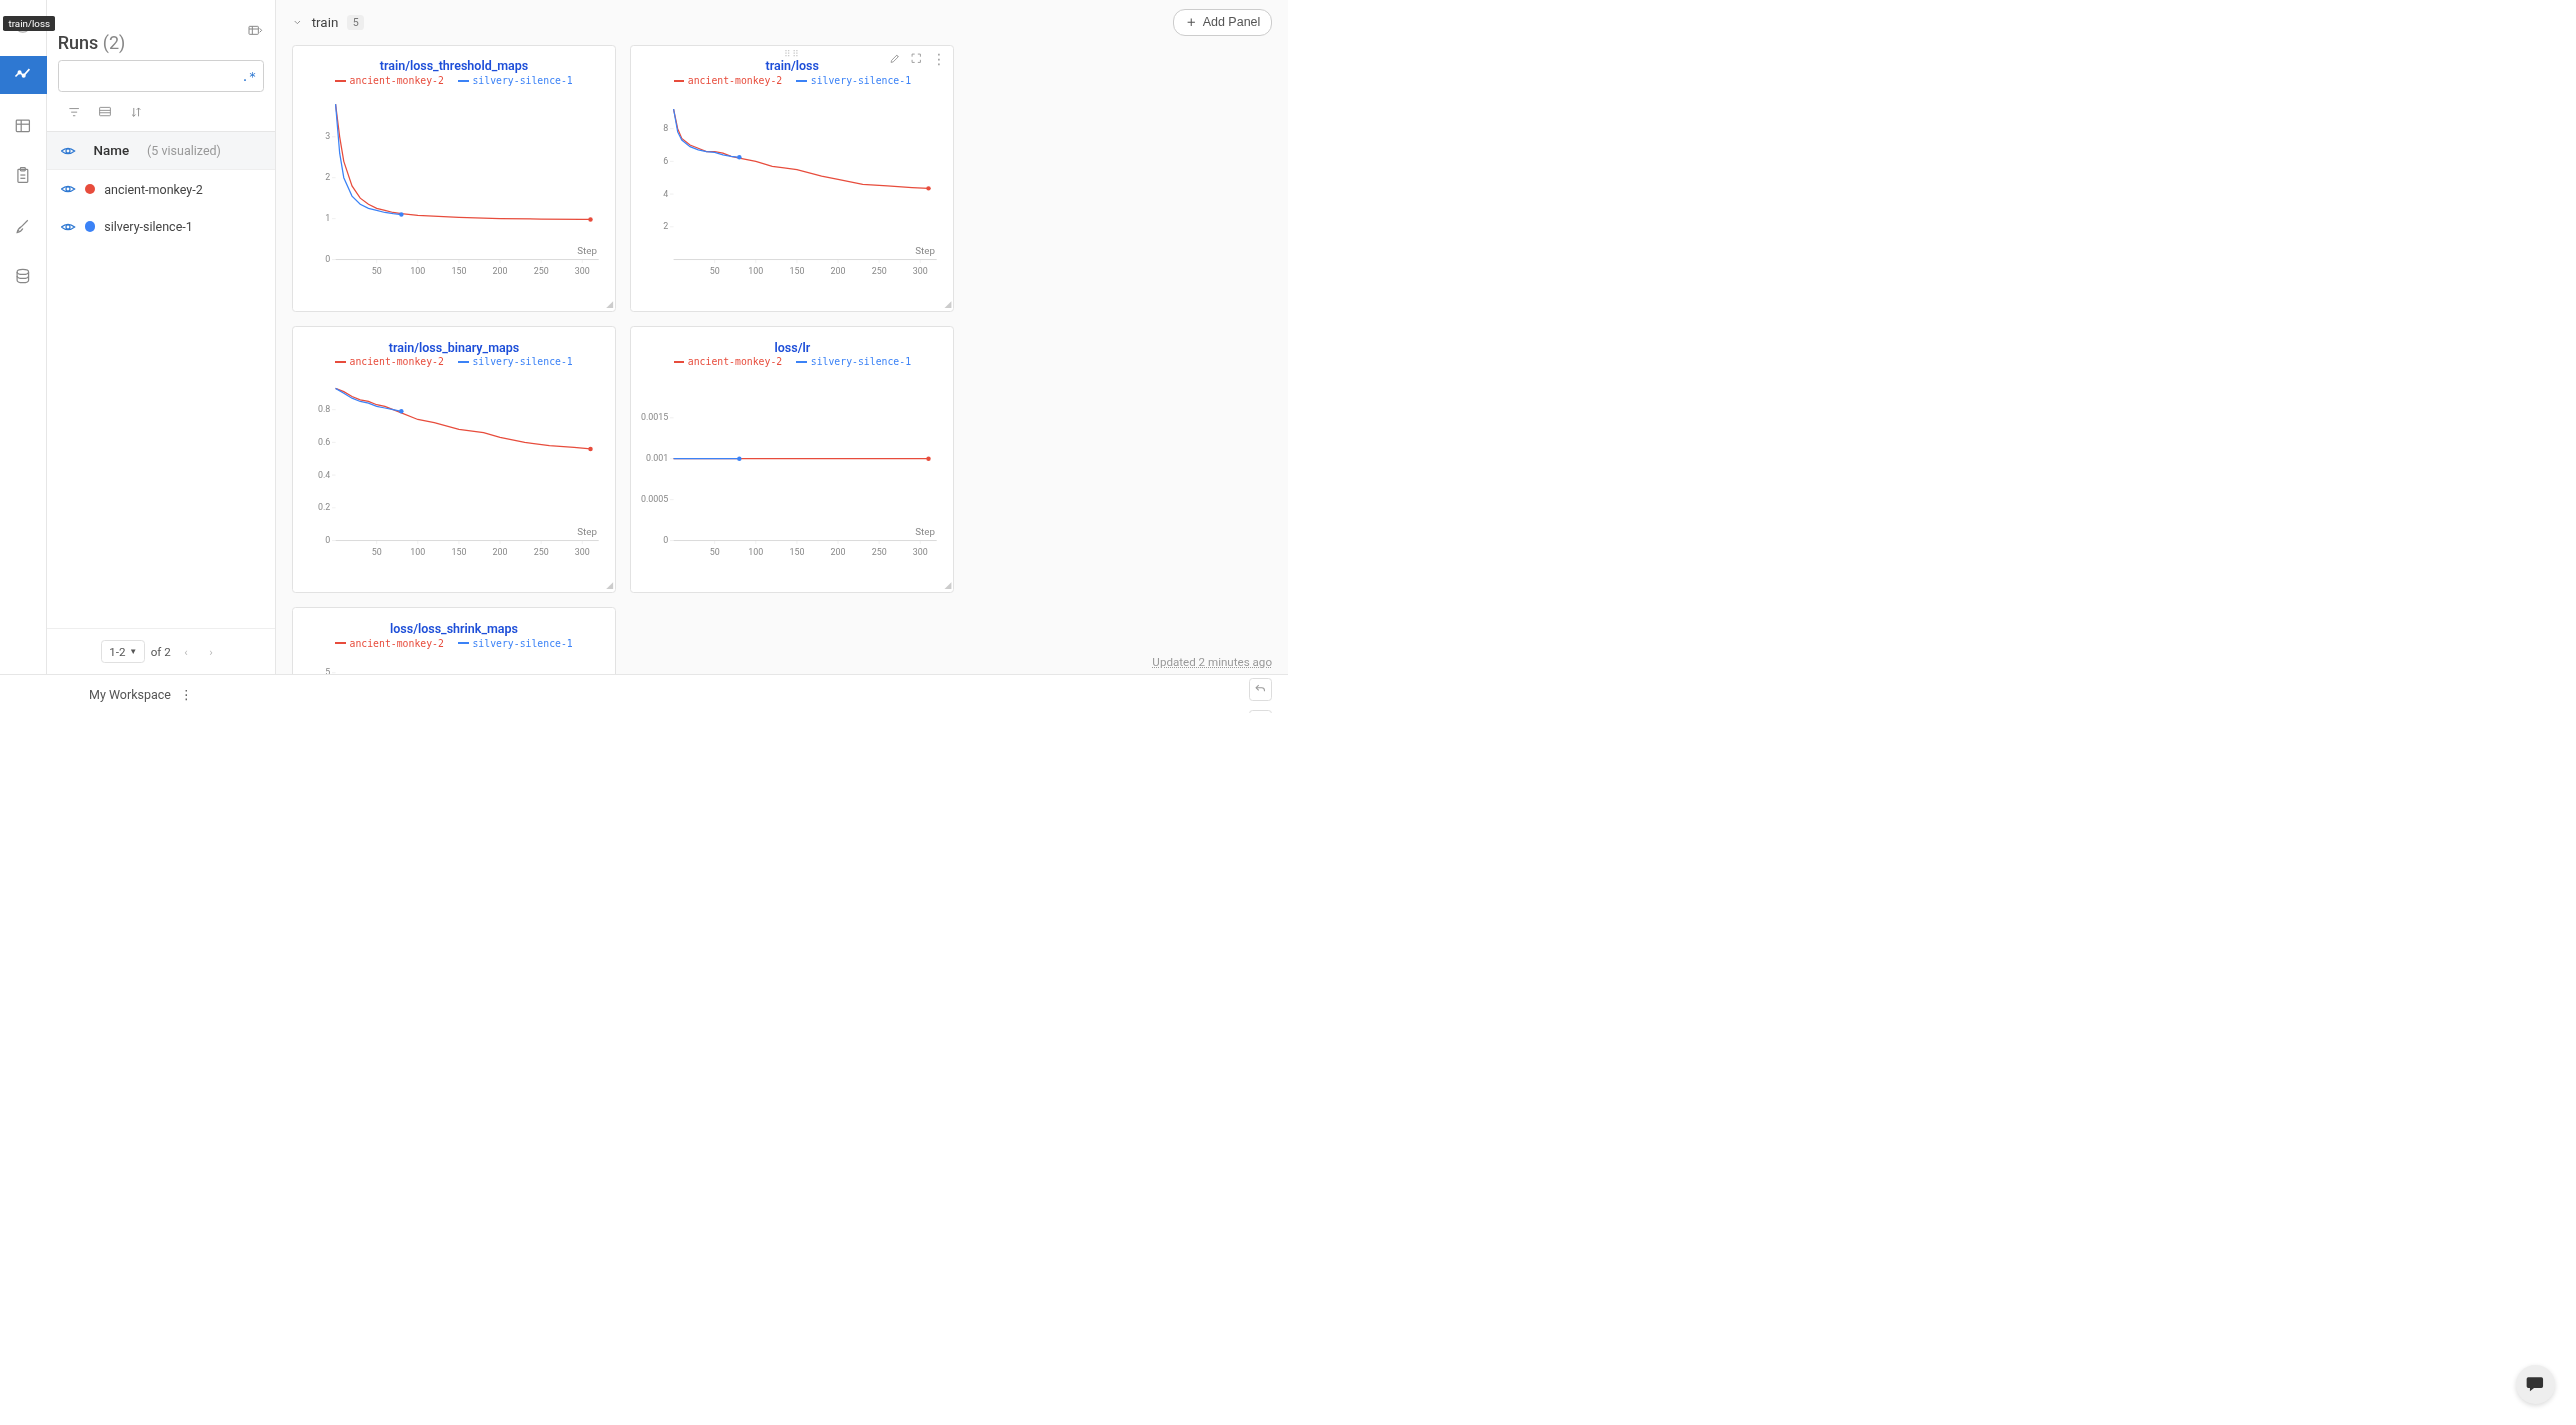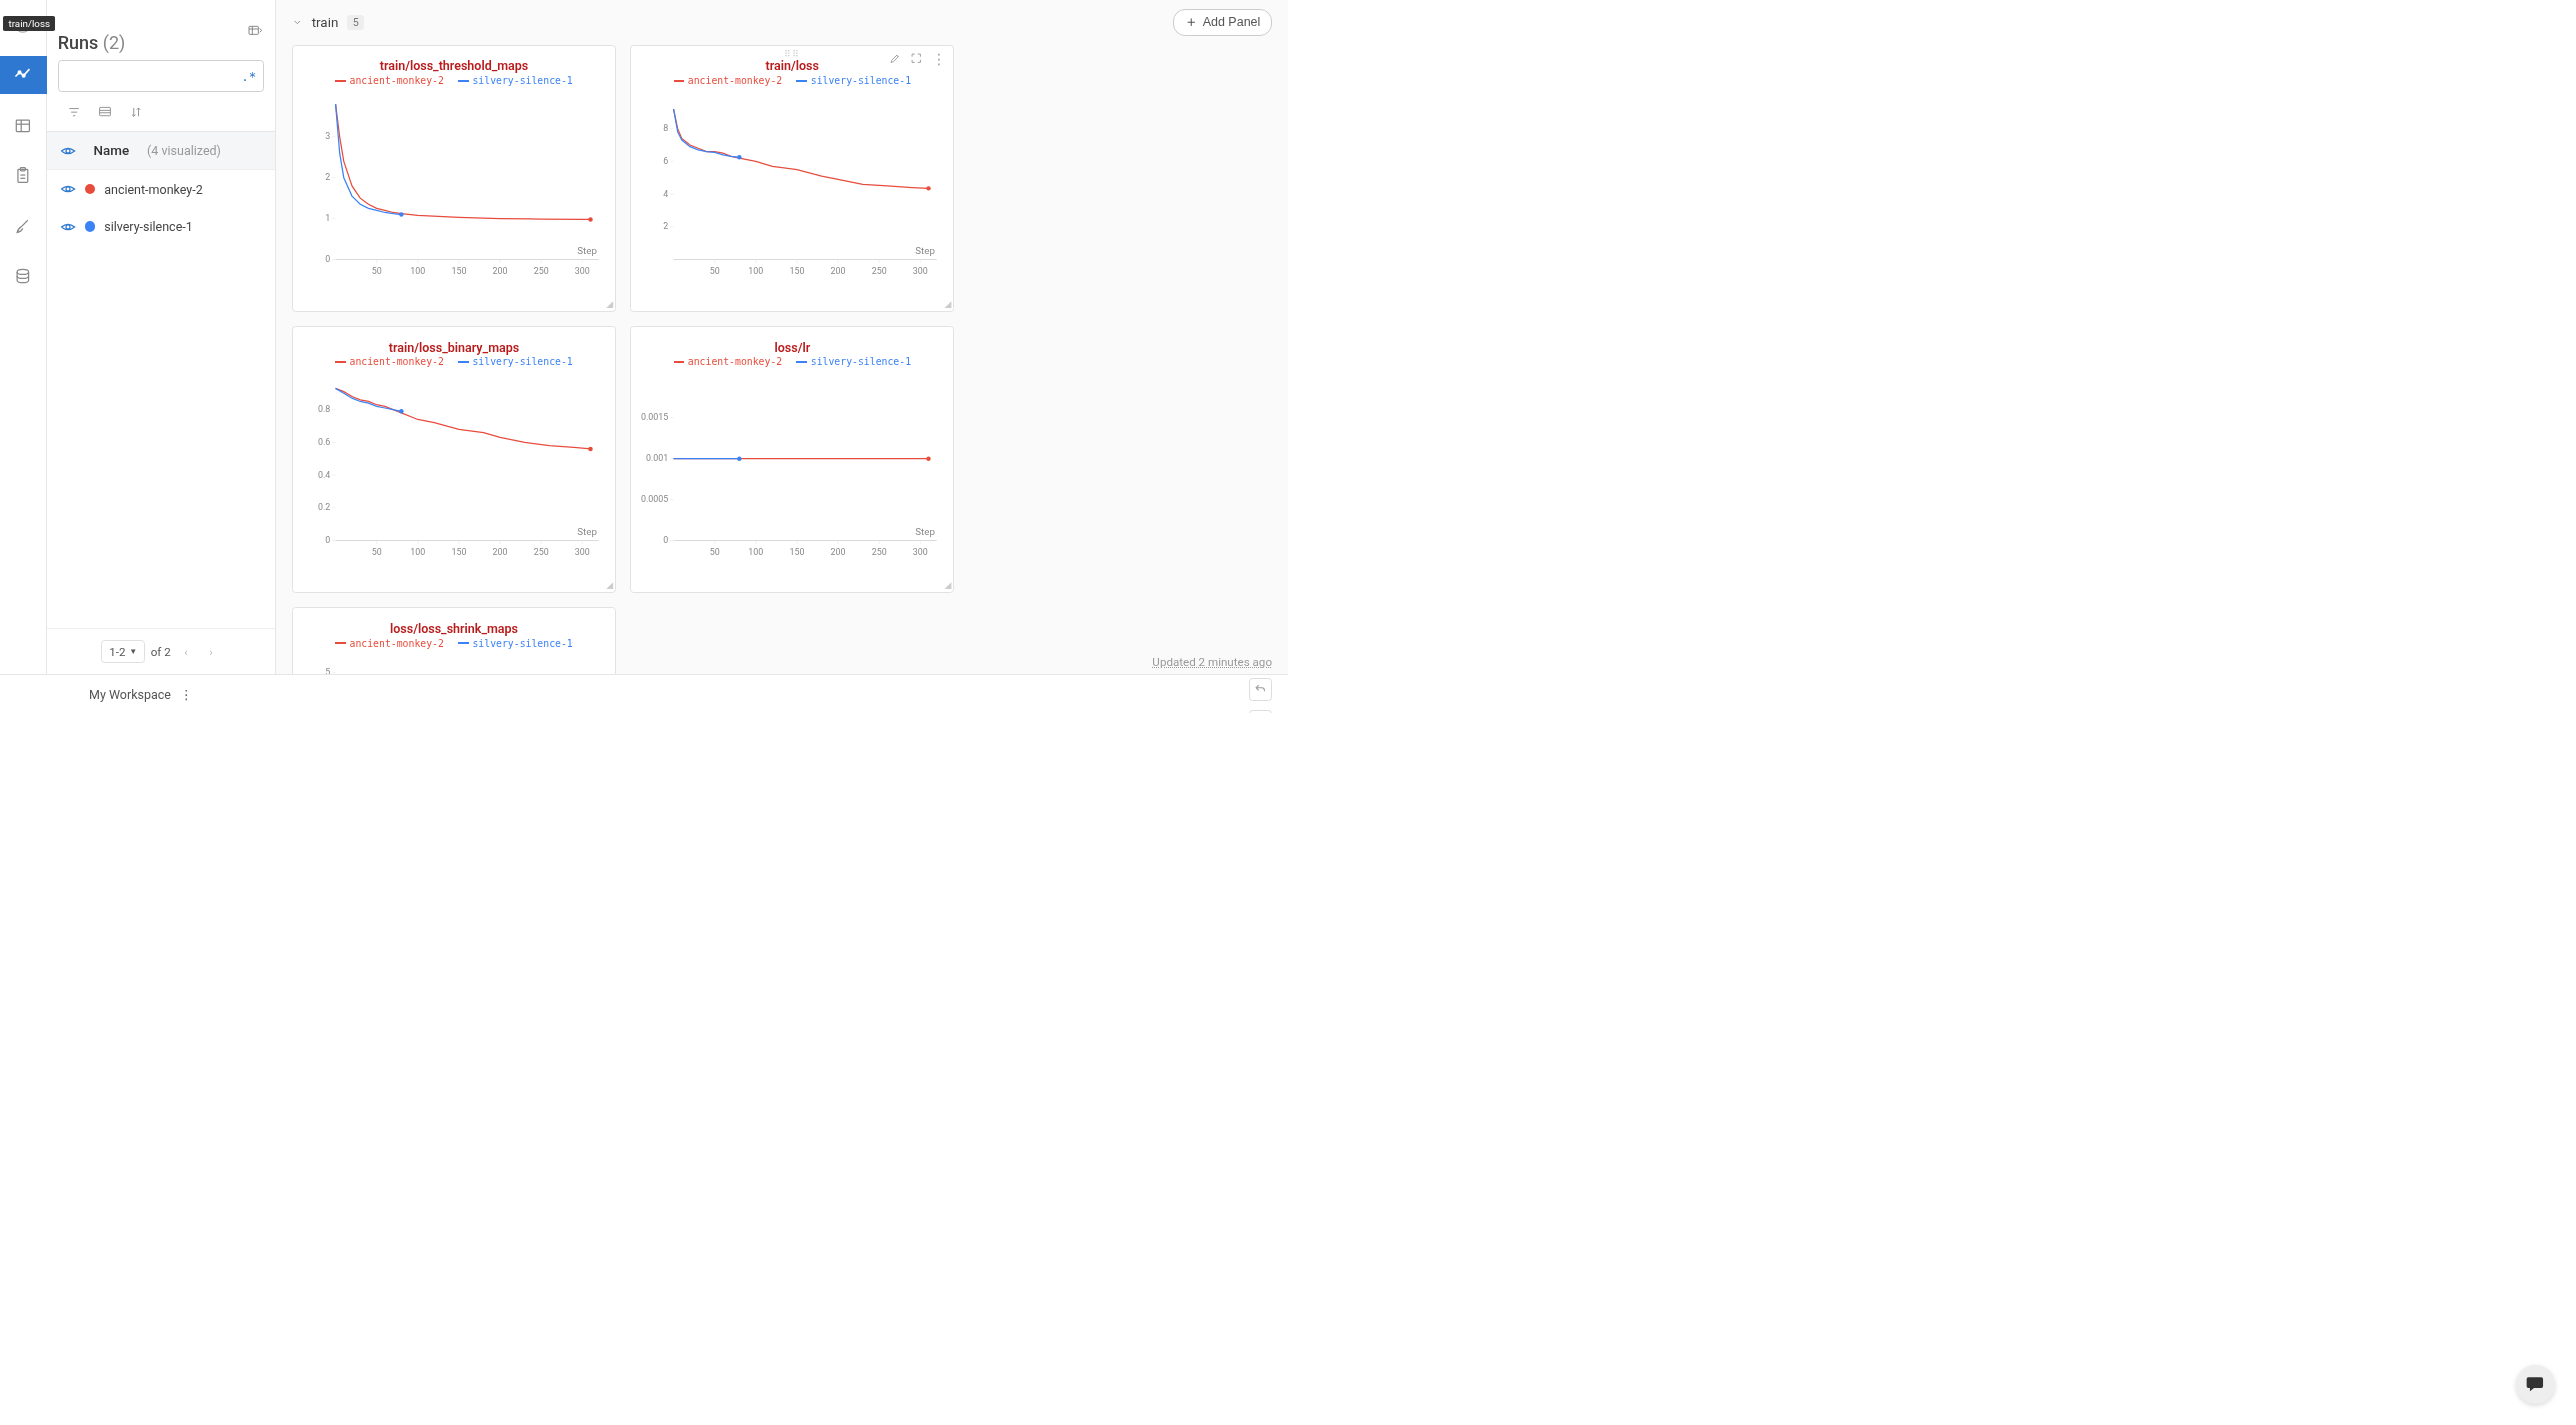--- a/index.html
+++ b/index.html
@@ -40,21 +40,21 @@
 .section-title { display: flex; align-items: center; gap: 9px; font-size: 13.4px; color: #444; }
 .section-count { background: #eee; color: #777; border-radius: 3.6px; padding: 0.9px 5.4px; font-size: 10.7px; }
 .add-panel-btn { display: flex; align-items: center; gap: 5.4px; border: 0.9px solid #ccc; border-radius: 12px; padding: 5.4px 10.7px; font-size: 12.5px; color: #555; background: #fff; cursor: pointer; }
 
 .panels { display: flex; flex-wrap: wrap; gap: 14.3px; padding: 0 16px 12.5px 16px; }
 .panel { width: 324px; height: 267px; background: #fff; border: 0.9px solid #e2e2e2; border-radius: 3.6px; position: relative; padding: 9px 7.2px 7.2px 7.2px; }
 .panel-toolbar { position: absolute; top: 5.4px; right: 7.2px; gap: 9px; color: #999; display: none; }
 .panel-toolbar.visible { display: flex; }
 .drag-handle { position: absolute; top: 3.6px; left: 50%; transform: translateX(-50%); color: #ccc; letter-spacing: 1.8px; font-size: 9px; display: none; }
 .drag-handle.visible { display: block; }
-.panel-title { text-align: center; font-size: 12.5px; font-weight: 600; color: #b91c1c; margin-top: 3.6px; }
+.panel-title { text-align: center; font-size: 12.5px; font-weight: 600; color: #1d4ed8; margin-top: 3.6px; }
 .panel-legend { display: flex; justify-content: center; gap: 14.3px; font-family: monospace; font-size: 9.8px; margin-top: 1.8px; margin-bottom: 3.6px; }
 .legend-item { display: flex; align-items: center; gap: 3.6px; }
 .legend-swatch { width: 10.7px; height: 1.8px; }
 .chart-area { width: 100%; height: 195px; }
 .axis-label { font-size: 11px; fill: #888; }
 .tick-label { font-size: 10px; fill: #888; }
 .tick-line { stroke: #ddd; stroke-width: 0.5; }
 .resize-handle { position: absolute; bottom: 1.8px; right: 1.8px; color: #ccc; font-size: 9px; }
 
 .bottom-bar { height: 39px; border-top: 0.9px solid #e6e6e6; display: flex; align-items: center; justify-content: space-between; padding: 0 16px 0 89px; font-size: 12.5px; color: #555; background: #fff; }
@@ -165,21 +165,21 @@
               <polyline points="13 8 16 5 19 8"></polyline>
             </svg>
         </div>
       </div>
       <div class="name-header">
         <svg width="16" height="16" viewBox="0 0 24 24" fill="none" stroke="#2e78d2" stroke-width="1.8" class="eye-icon">
             <path d="M2 12 Q12 4 22 12 Q12 20 2 12"></path>
             <circle cx="12" cy="12" r="3"></circle>
           </svg>
         <span class="name-header-label">Name</span>
-        <span class="name-header-count">(4 visualized)</span>
+        <span class="name-header-count">(5 visualized)</span>
       </div>
       <div id="run-list">
           <div class="run-row">
     <svg width="16" height="16" viewBox="0 0 24 24" fill="none" stroke="#2e78d2" stroke-width="1.8">
               <path d="M2 12 Q12 4 22 12 Q12 20 2 12"></path>
               <circle cx="12" cy="12" r="3"></circle>
             </svg>
     <span class="run-dot" style="background:#e74c3c"></span>
     <span class="run-name">ancient-monkey-2</span>
           </div>

